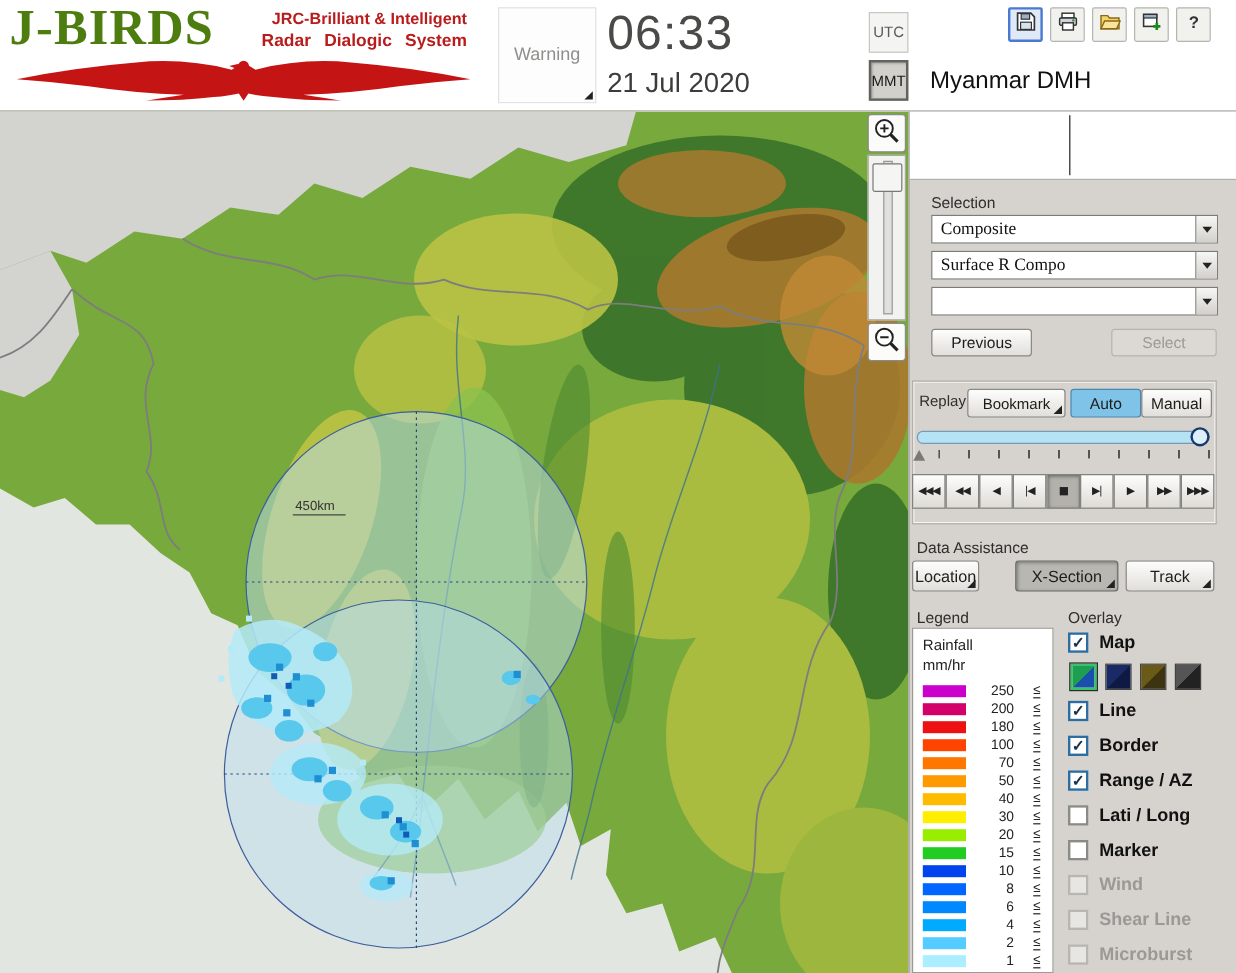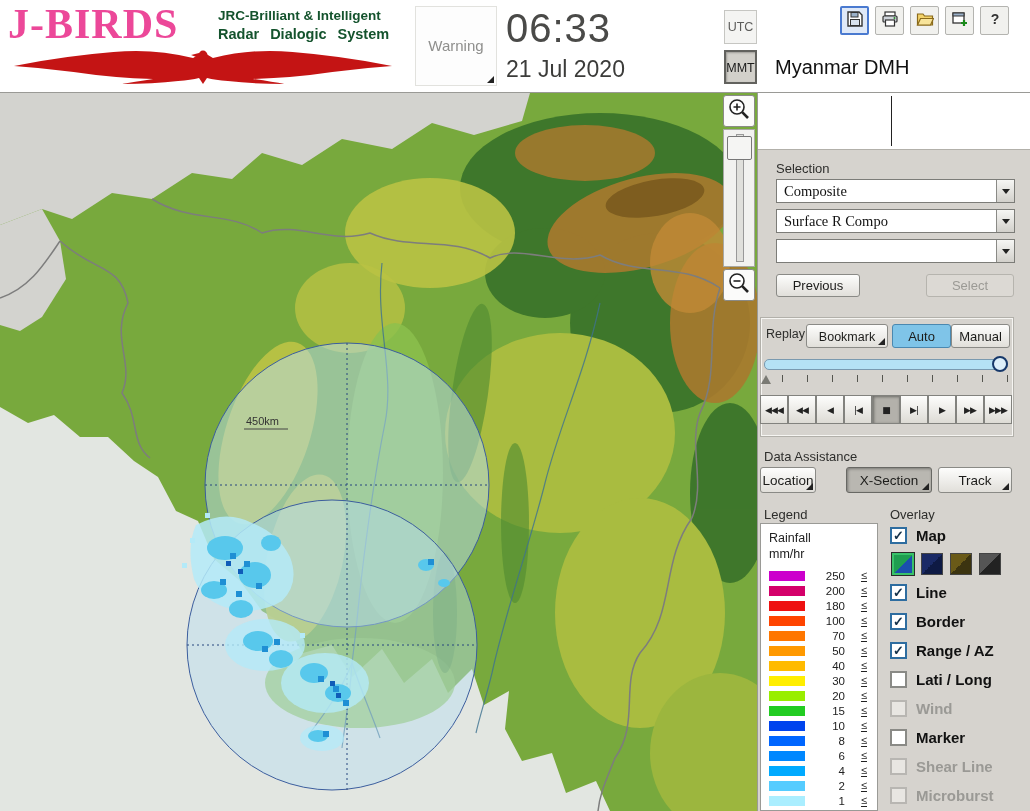--- a/index.html
+++ b/index.html
@@ -1,22 +1,22 @@
 <!DOCTYPE html>
 <html style="--accent: #7fc4e8;"><head>
 <meta charset="utf-8">
 <style>
   * { box-sizing: border-box; margin: 0; padding: 0; }
   html,body { width:1030px; height:811px; overflow:hidden; }
   body { position:relative; background:#d6d3ce; font-family:"Liberation Sans", sans-serif; }
 
   
   .header { position:absolute; left:0; top:0; width:1030px; height:93px; background:#ffffff; border-bottom:1px solid #9a9a96; }
-  .logo-title { position:absolute; left:8px; top:0px; font-family:"Liberation Serif", serif; font-weight:bold; font-size:42px; color:#ec4899; letter-spacing:1px; }
-  .logo-sub { position:absolute; left:218px; top:8px; color:#14532d; font-weight:bold; line-height:1.25; }
+  .logo-title { position:absolute; left:8px; top:0px; font-family:"Liberation Serif", serif; font-weight:bold; font-size:42px; color:#4d7c0f; letter-spacing:1px; }
+  .logo-sub { position:absolute; left:218px; top:8px; color:#b91c1c; font-weight:bold; line-height:1.25;text-align:right; }
   .logo-sub .l1 { font-size:13.5px; }
   .logo-sub .l2 { font-size:14.5px; word-spacing:7px; }
   .eagle { position:absolute; left:4px; top:48px; }
   .warning-box { position:absolute; left:415px; top:6px; width:82px; height:80px; background:#fdfdfd; border:1px solid #e2e2de; }
   .warning-box .txt { position:absolute; left:0; top:30px; width:100%; text-align:center; color:#8f8f8d; font-size:15px; }
   .corner-tri { position:absolute; right:2px; bottom:2px; width:0; height:0; border-left:7px solid transparent; border-bottom:7px solid #222; }
   .clock-time { position:absolute; left:506px; top:6px; font-size:40px; color:#4a4a48; letter-spacing:1px; }
   .clock-date { position:absolute; left:506px; top:56px; font-size:23px; color:#3c3c3a; }
   .tz-btn { position:absolute; left:724px; width:33px; height:34px; font-size:12.5px; text-align:center; line-height:32px; cursor:pointer; }
   .tz-utc { top:10px; background:#f4f4f2; border:1px solid #c6c6c2; color:#5c5c5a; }
@@ -480,28 +480,28 @@
         <span class="ov-label">Border</span>
       </div>
       <div class="ov-row">
         <span class="ov-cb checked">✓</span>
         <span class="ov-label">Range / AZ</span>
       </div>
       <div class="ov-row">
         <span class="ov-cb"></span>
         <span class="ov-label">Lati / Long</span>
       </div>
+      <div class="ov-row">
+        <span class="ov-cb"></span>
+        <span class="ov-label">Marker</span>
+      </div>
       <div class="ov-row ov-disabled">
         <span class="ov-cb cb-disabled"></span>
         <span class="ov-label">Wind</span>
       </div>
-      <div class="ov-row">
-        <span class="ov-cb"></span>
-        <span class="ov-label">Marker</span>
-      </div>
       <div class="ov-row ov-disabled">
         <span class="ov-cb cb-disabled"></span>
         <span class="ov-label">Shear Line</span>
       </div>
       <div class="ov-row ov-disabled">
         <span class="ov-cb cb-disabled"></span>
         <span class="ov-label">Microburst</span>
       </div>
     </div>
 

